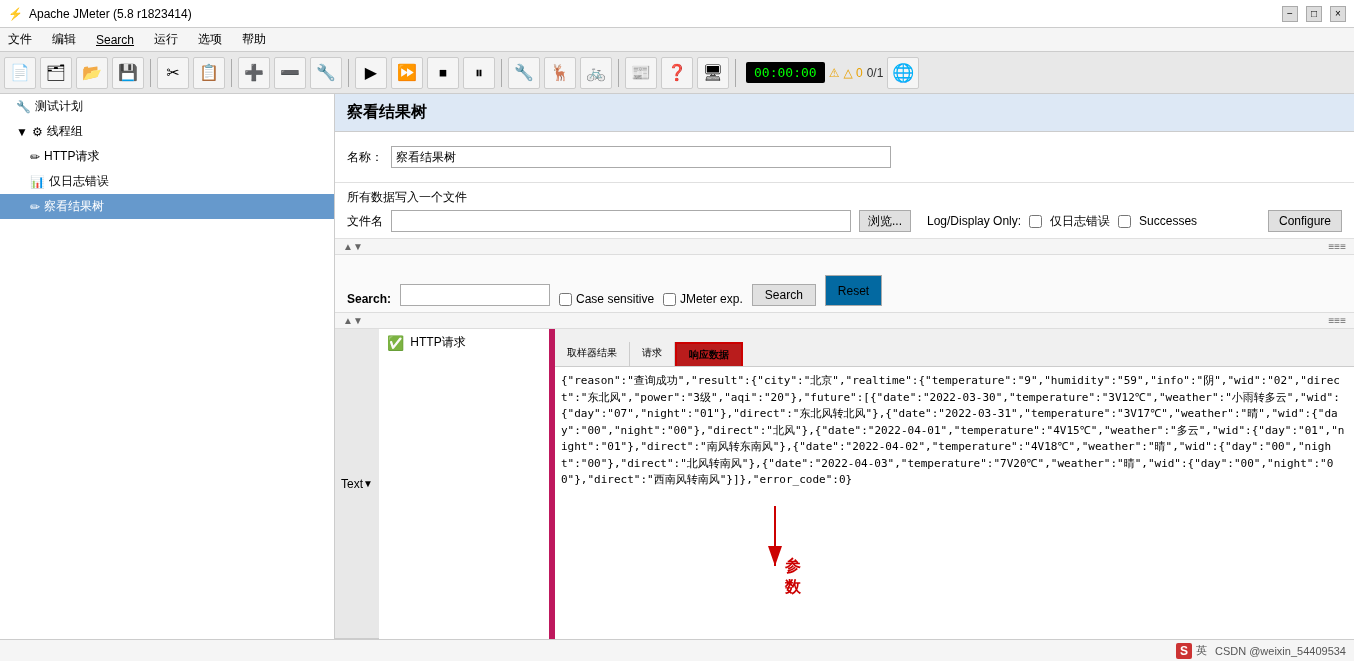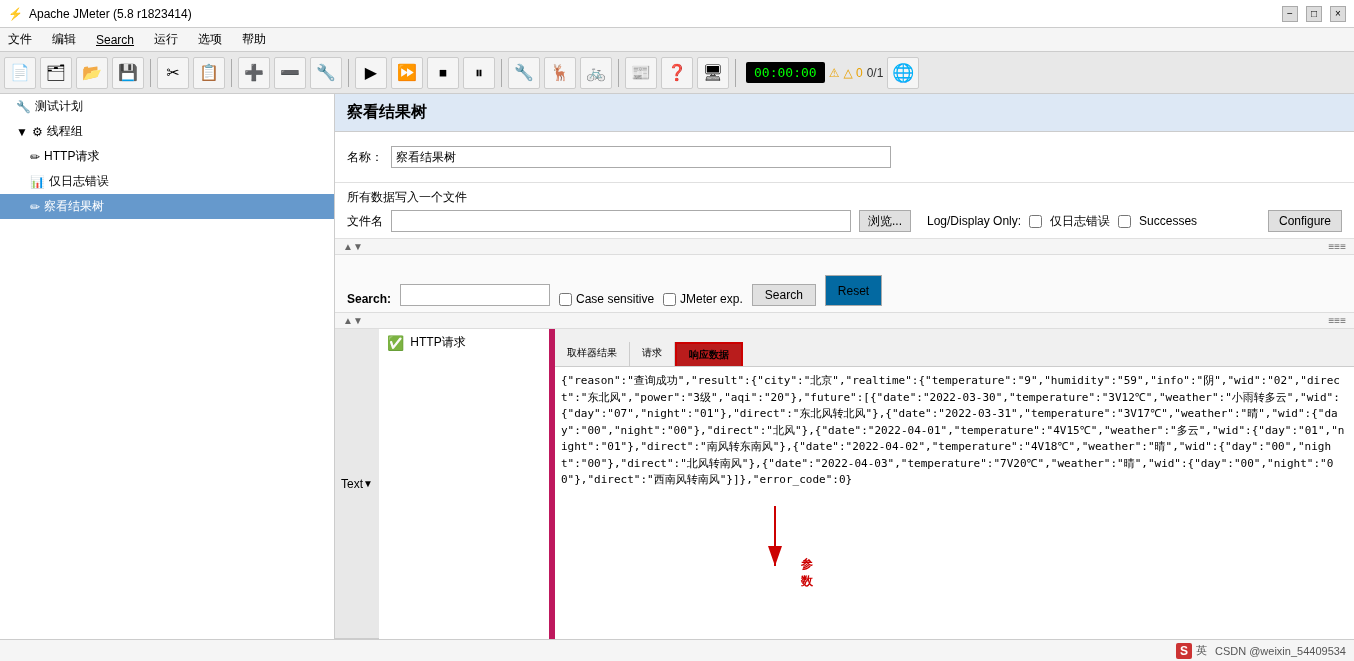--- a/index.html
+++ b/index.html
@@ -419,21 +419,21 @@
           <div style="position:absolute; bottom:120px; left:180px; pointer-events:none;">
             <div style="position:relative; display:inline-block;">
               <svg width="80" height="80" style="position:absolute; left:20px; top:-10px;">
                 <defs>
                   <marker id="arrowhead" markerWidth="10" markerHeight="7" refX="10" refY="3.5" orient="auto">
                     <polygon points="0 0, 10 3.5, 0 7" fill="#cc0000"></polygon>
                   </marker>
                 </defs>
                 <line x1="20" y1="0" x2="20" y2="60" stroke="#cc0000" stroke-width="2" marker-end="url(#arrowhead)"></line>
               </svg>
-              <span style="position:absolute; left:66px; top:40px; color:#cc0000; font-size:12px; font-weight:bold;">参数</span>
+              <span style="position:absolute; left:50px; top:40px; color:#cc0000; font-size:16px; font-weight:bold;">参数</span>
             </div>
           </div>
         </div>
       </div>
 
     </div>
   </div>
 </div>
 
 <div class="bottom-bar">

